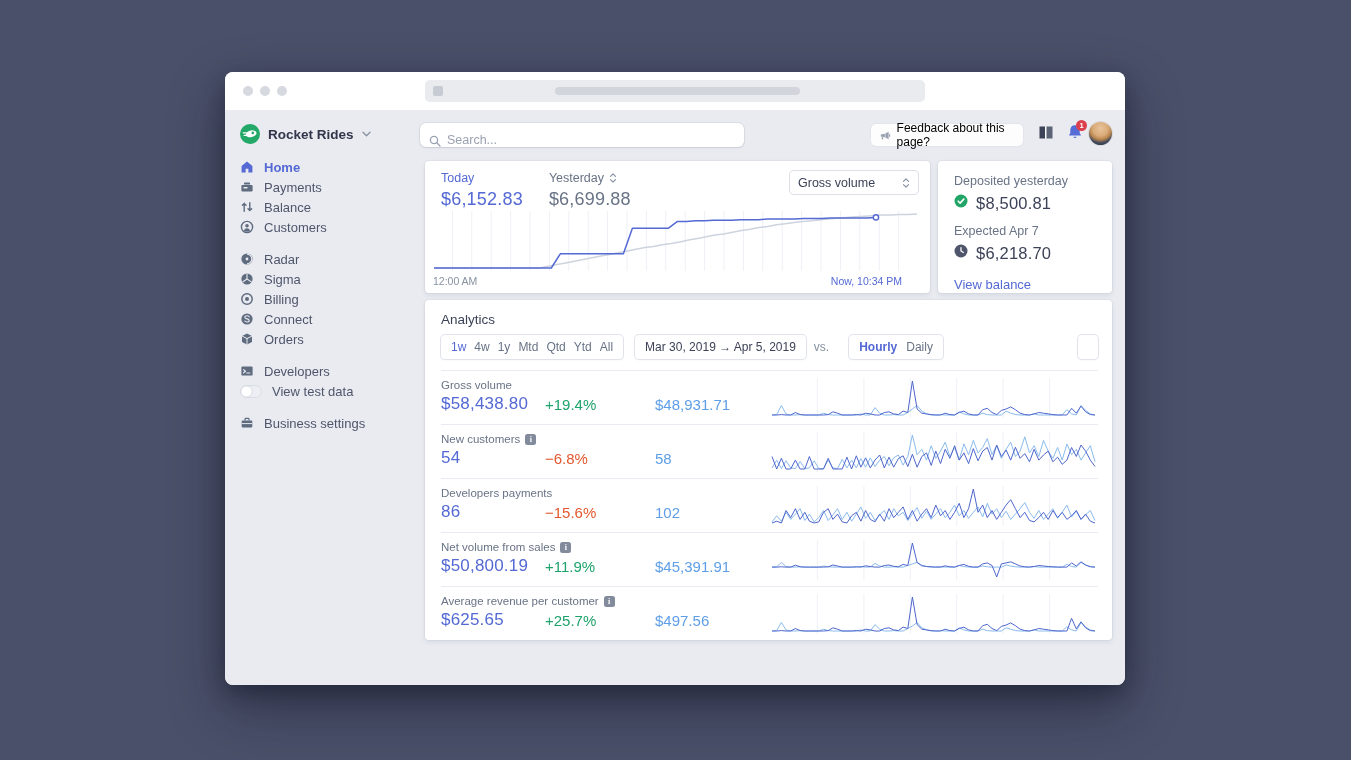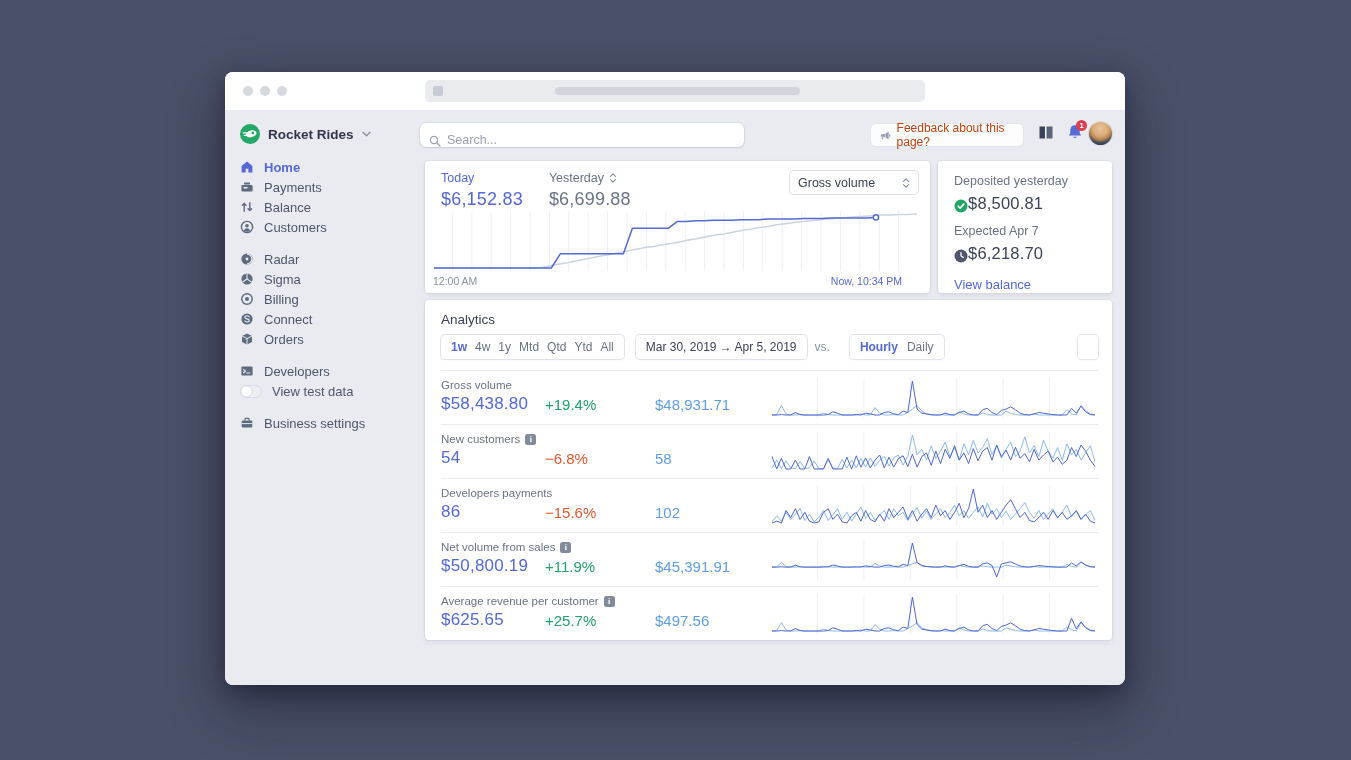--- a/index.html
+++ b/index.html
@@ -23,21 +23,21 @@
   
   .brand { position:absolute; left:15px; top:13px; height:22px; display:flex; align-items:center; gap:8px; cursor:pointer; }
   .brand-name { font-size:13.5px; font-weight:600; color:#32364a; }
   .search { position:absolute; left:195px; top:13px; width:324px; height:24px; background:#fff; border-radius:6px;
             box-shadow:0 0 0 1px rgba(60,66,87,.08), 0 1px 2px rgba(60,66,87,.10);
             display:flex; align-items:flex-end; padding:0 9px; gap:6px; }
   .search input { border:none; outline:none; flex:1; font-size:12.5px; color:#3c4257; background:transparent; font-family:inherit; }
   .search input::placeholder { color:#9aa2b1; }
   .feedback { position:absolute; left:646px; top:14px; height:22px; width:152px; background:#fdfdfe; border-radius:5px;
               box-shadow:0 0 0 1px #e2e5eb, 0 1px 1px rgba(60,66,87,.06);
-              display:flex; align-items:center; gap:6px; padding:0 9px; font-size:12px; color:#c2410c; cursor:pointer; }
+              display:flex; align-items:center; gap:6px; padding:0 9px; font-size:12px; color:#000000; cursor:pointer; }
   .icon-book { position:absolute; left:813px; top:15px; cursor:pointer; }
   .icon-bell { position:absolute; left:842px; top:14px; cursor:pointer; }
   .badge { position:absolute; left:9px; top:-4px; min-width:11px; height:11px; border-radius:6px; background:#dc3f4e;
            color:#fff; font-size:7.5px; font-weight:700; display:flex; align-items:center; justify-content:center; padding:0 2px; }
   .avatar { position:absolute; left:864px; top:12px; width:23px; height:23px; border-radius:50%; cursor:pointer;
             background:radial-gradient(circle at 50% 28%, #e8c49c 0%, #d9ab78 38%, #b8854f 55%, #42495c 72%, #2c3342 100%);
             box-shadow:0 0 0 1px rgba(0,0,0,.08); }
 
   
   .nav { position:absolute; left:15px; top:47px; width:172px; }
@@ -64,32 +64,32 @@
             box-shadow:0 0 0 1px #dcdfe6, 0 1px 1px rgba(0,0,0,.05);
             display:flex; align-items:center; padding:0 8px; font-size:12.5px; color:#3c4257; cursor:pointer; }
   .select .sort-ico { margin-left:auto; }
   .ov-chart { position:absolute; left:8px; right:12px; top:50px; height:60px; }
   .ov-labels { position:absolute; left:8px; right:28px; bottom:6px; display:flex; justify-content:space-between; font-size:10.5px; }
   .ov-start { color:#8792a2; } .ov-now { color:#5469d4; }
 
   
   .deposit { padding:13px 16px; }
   .dep-label { font-size:12.5px; color:#697386; }
-  .dep-row { display:flex; align-items:flex-end; gap:0; margin:6px 0 11px; }
+  .dep-row { display:flex; align-items:flex-start; gap:8px; margin:6px 0 11px; }
   .dep-value { font-size:16.5px; color:#3c4257; letter-spacing:.2px; }
   .dep-link { font-size:13px; color:#5469d4; margin-top:3px; cursor:pointer; display:inline-block; }
 
   
   .an-title { position:absolute; left:16px; top:12px; font-size:13.5px; color:#3c4257; }
   .an-filters { position:absolute; left:16px; right:14px; top:35px; height:24px; display:flex; align-items:center; }
   .pill { background:#fff; border-radius:4px; height:24px; display:flex; align-items:center; padding:0 10px;
           font-size:12px; color:#3c4257; box-shadow:0 0 0 1px #e0e3ea, 0 1px 2px rgba(60,66,87,.08); cursor:pointer; white-space:nowrap; }
   .seg { gap:8px; }
   .seg span { color:#697386; }
-  .seg span.active { color:#5469d4; font-weight:700; }
+  .seg span.active { color:#5469d4; font-weight:400; }
   .hd { gap:9px; }
   .hd span { color:#697386; }
   .hd span.active { color:#5469d4; font-weight:700; }
   .vs { font-size:12px; color:#8792a2; margin:0 8px; }
   .ml12 { margin-left:12px; }
   .customize { margin-left:auto; gap:6px; }
 
   .an-rows { position:absolute; left:16px; right:14px; top:70px; bottom:0; }
   .an-row { position:absolute; left:0; right:0; height:54px; border-top:1px solid #e8ebf1; }
   .r0{top:0}.r1{top:54px}.r2{top:108px}.r3{top:162px}.r4{top:216px}

